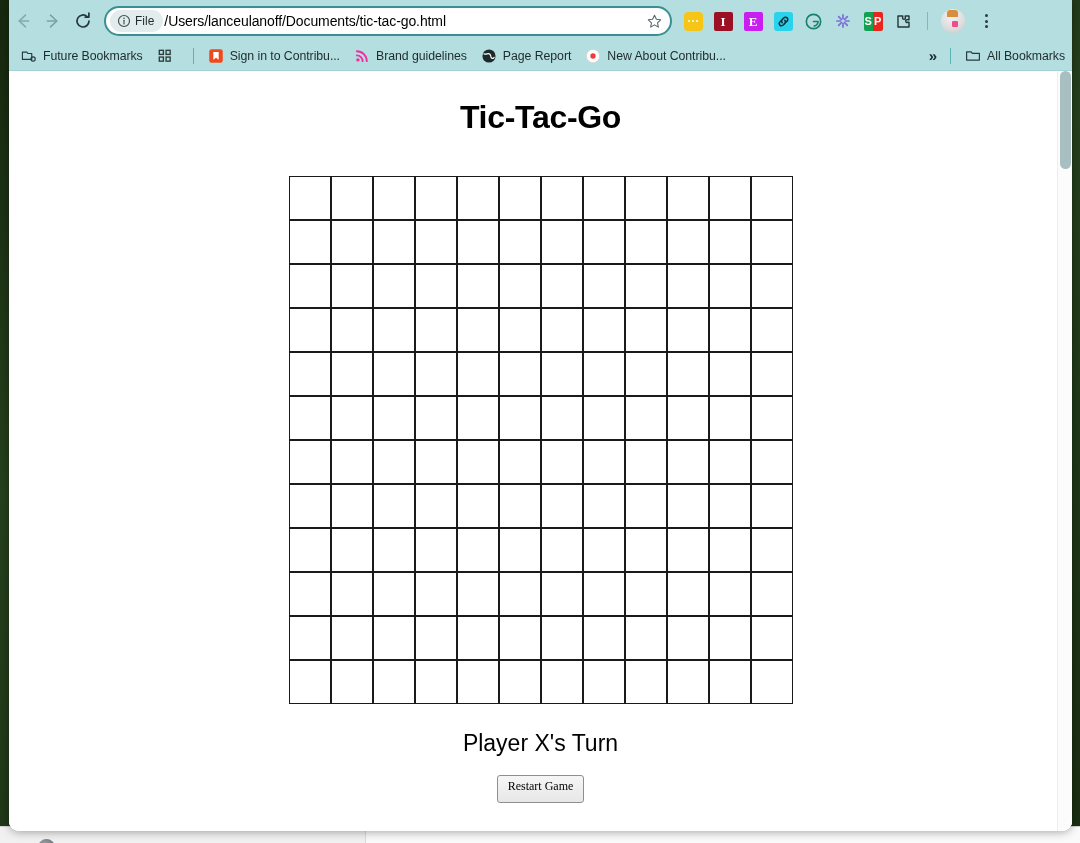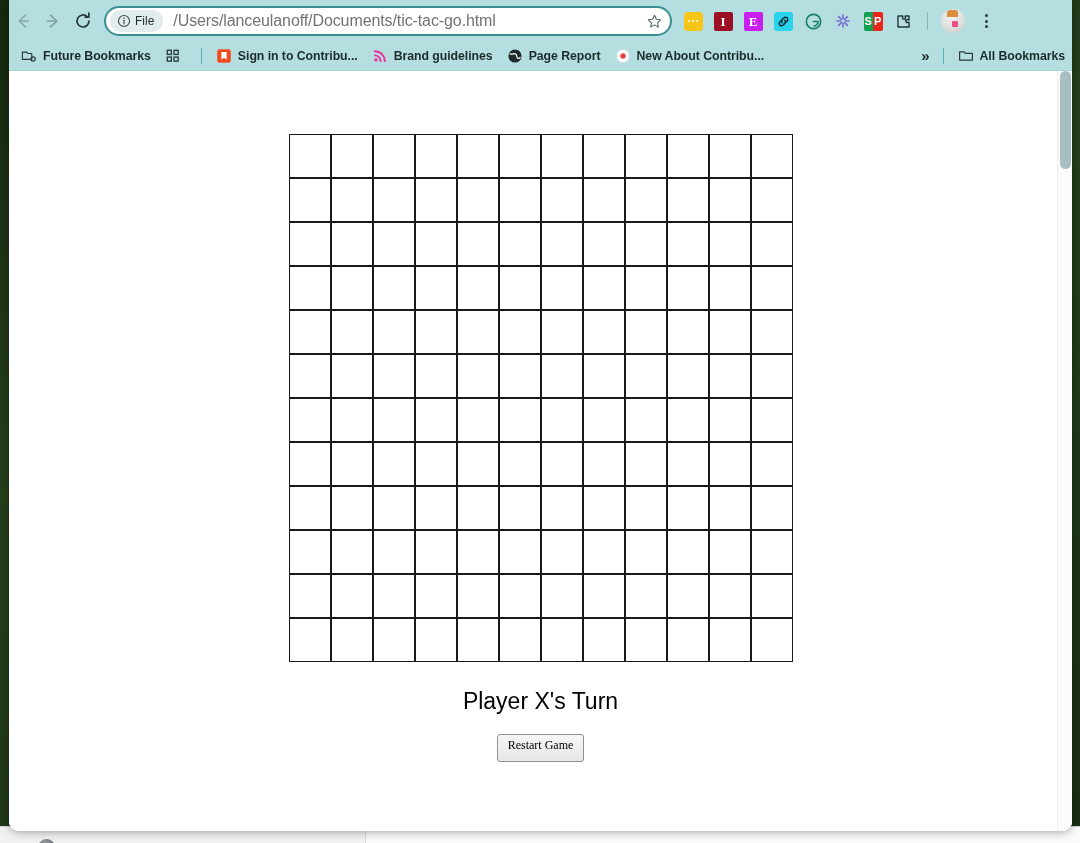--- a/index.html
+++ b/index.html
@@ -128,23 +128,23 @@
     padding: 0 9px 0 7px;
     flex: none;
   }
   #file-chip-label {
     font-size: 12px;
     color: #1f2d2e;
     white-space: nowrap;
   }
   #omnibox-url {
     flex: 1;
-    font-size: 16px;
-    color: #737373;
-    padding-left: 10px;
+    font-size: 14px;
+    color: #000000;
+    padding-left: 1px;
     white-space: nowrap;
     overflow: hidden;
     text-overflow: ellipsis;
     letter-spacing: -.1px;
   }
   #star-btn {
     width: 24px; height: 24px;
     display: flex; align-items: center; justify-content: center;
     flex: none;
     cursor: pointer;
@@ -255,21 +255,20 @@
     padding: 3px 7px;
     border-radius: 4px;
     cursor: pointer;
     flex: none;
     white-space: nowrap;
   }
   .bm-label {
     font-size: 12.3px;
     color: #1d2b2c;
     letter-spacing: -.05px;
-    font-weight: bold;
   }
   .bm-ico { width: 16px; height: 16px; flex: none; display: block; }
   .bm-sep {
     width: 1px; height: 16px;
     background: #5bb3b8;
     margin: 0 7px;
     flex: none;
   }
   #bm-spacer { flex: 1; }
   #bm-overflow {
@@ -573,20 +572,21 @@
       <svg class="bm-ico" viewBox="0 0 18 18">
         <path d="M1.8 4.4 h5.2 l1.3 1.7 h7.9 v7.5 h-14.4 Z" fill="none" stroke="#2b3b3c" stroke-width="1.35" stroke-linejoin="round"></path>
       </svg>
       <span class="bm-label">All Bookmarks</span>
     </div>
   </div>
 
   <div id="viewport">
     <div id="page">
 
+      <h1 id="game-title">Tic-Tac-Go</h1>
 
       <div id="board">
           <div class="cell"></div>
           <div class="cell"></div>
           <div class="cell"></div>
           <div class="cell"></div>
           <div class="cell"></div>
           <div class="cell"></div>
           <div class="cell"></div>
           <div class="cell"></div>

